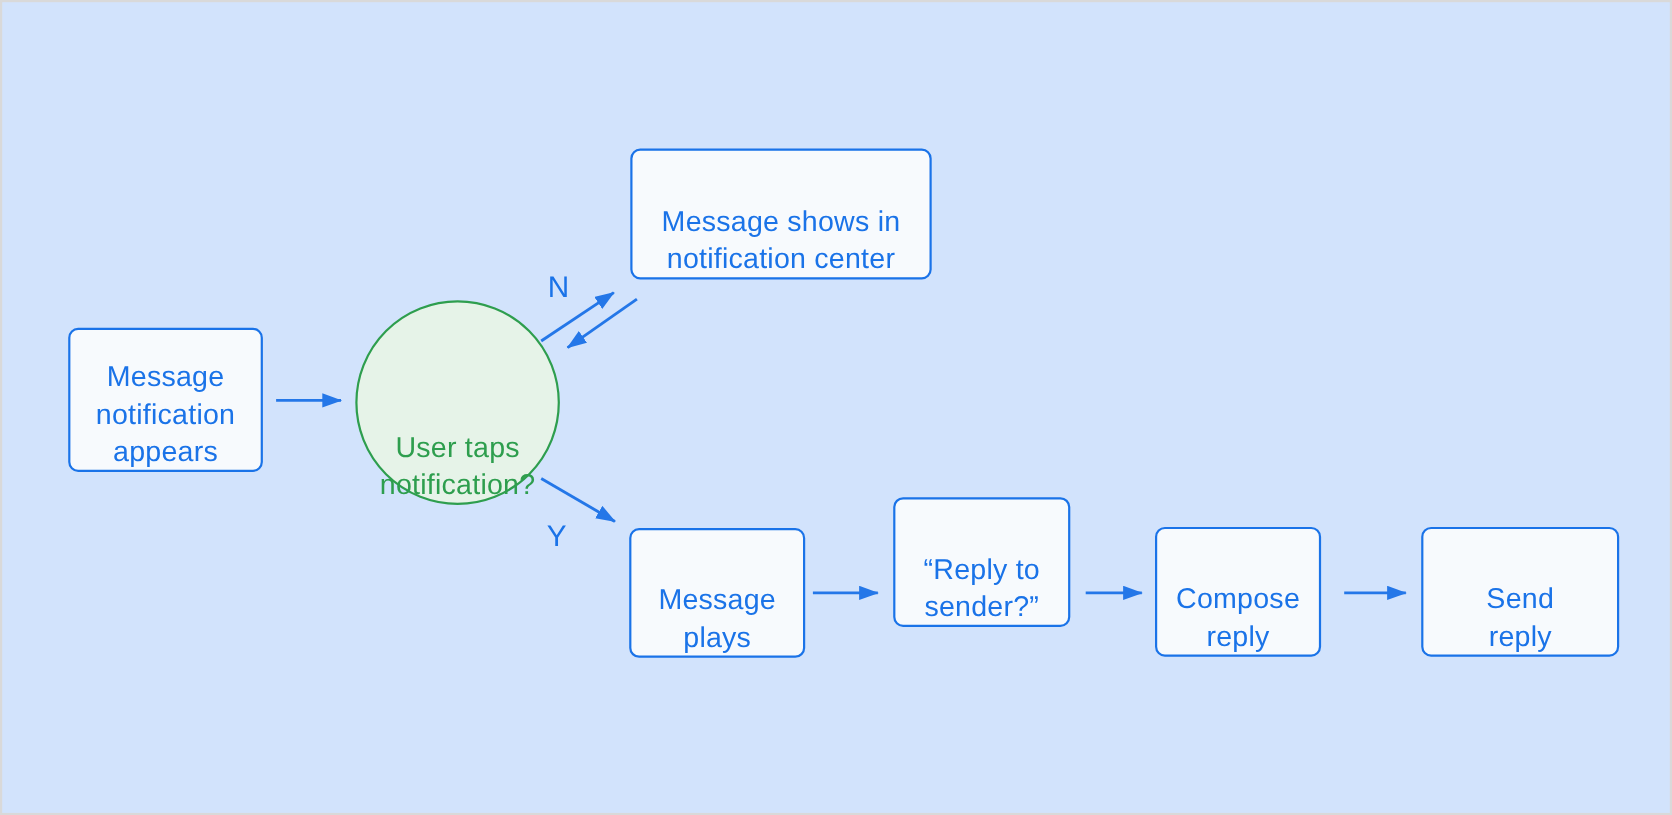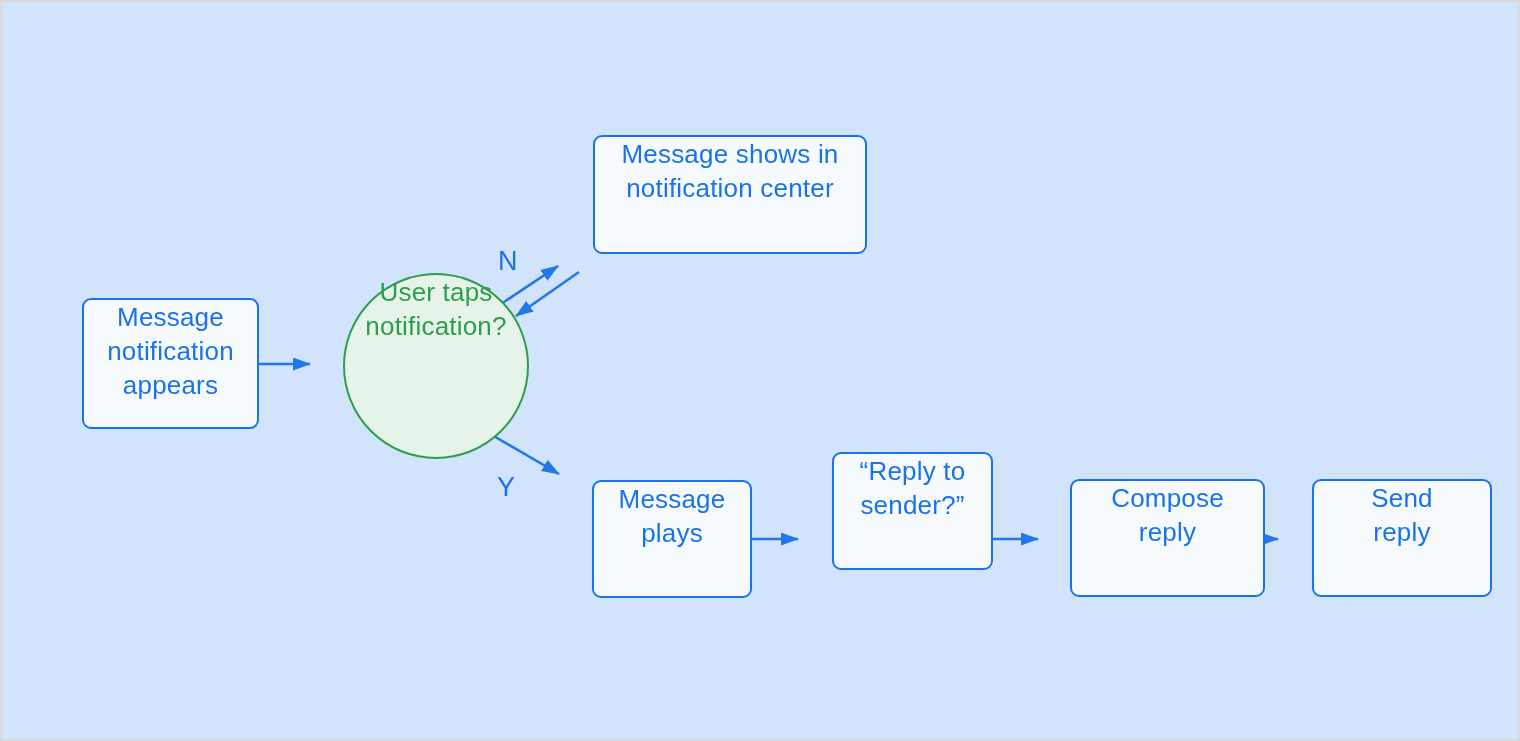--- a/index.html
+++ b/index.html
@@ -28,31 +28,30 @@
   .edges {
     position: absolute;
     left: 0; top: 0;
     width: 1520px;
     height: 741px;
     pointer-events: none;
   }
   .node {
     position: absolute;
     display: flex;
-    align-items: flex-start;
+    align-items: flex-end;
     justify-content: center;
     text-align: center;
     background: var(--node-fill);
     border: 2px solid var(--node-border);
     border-radius: 9px;
     color: var(--text-blue);
     font-size: 26px;
     line-height: 34px;
     letter-spacing: 0.2px;
-    margin-left: 20px;
   }
   .node .label { white-space: pre-line; }
   .node.decision {
     border-radius: 50%;
     background: var(--decision-fill);
     border-color: var(--decision-border);
     color: var(--decision-text);
   }
   .edge-label {
     position: absolute;
@@ -102,21 +101,21 @@
   <div class="node" style="left:570px; top:478px; width:160px; height:118px;">
     <span class="label">Message
 plays</span>
   </div>
 
   <div class="node" style="left:810px; top:450px; width:161px; height:118px;">
     <span class="label">“Reply to
 sender?”</span>
   </div>
 
-  <div class="node" style="left:1048px; top:477px; width:195px; height:118px;">
+  <div class="node" style="left:1048px; top:477px; width:151px; height:118px;">
     <span class="label">Compose
 reply</span>
   </div>
 
   <div class="node" style="left:1290px; top:477px; width:180px; height:118px;">
     <span class="label">Send
 reply</span>
   </div>
 
   <span class="edge-label" style="left:496px; top:246px;">N</span>

